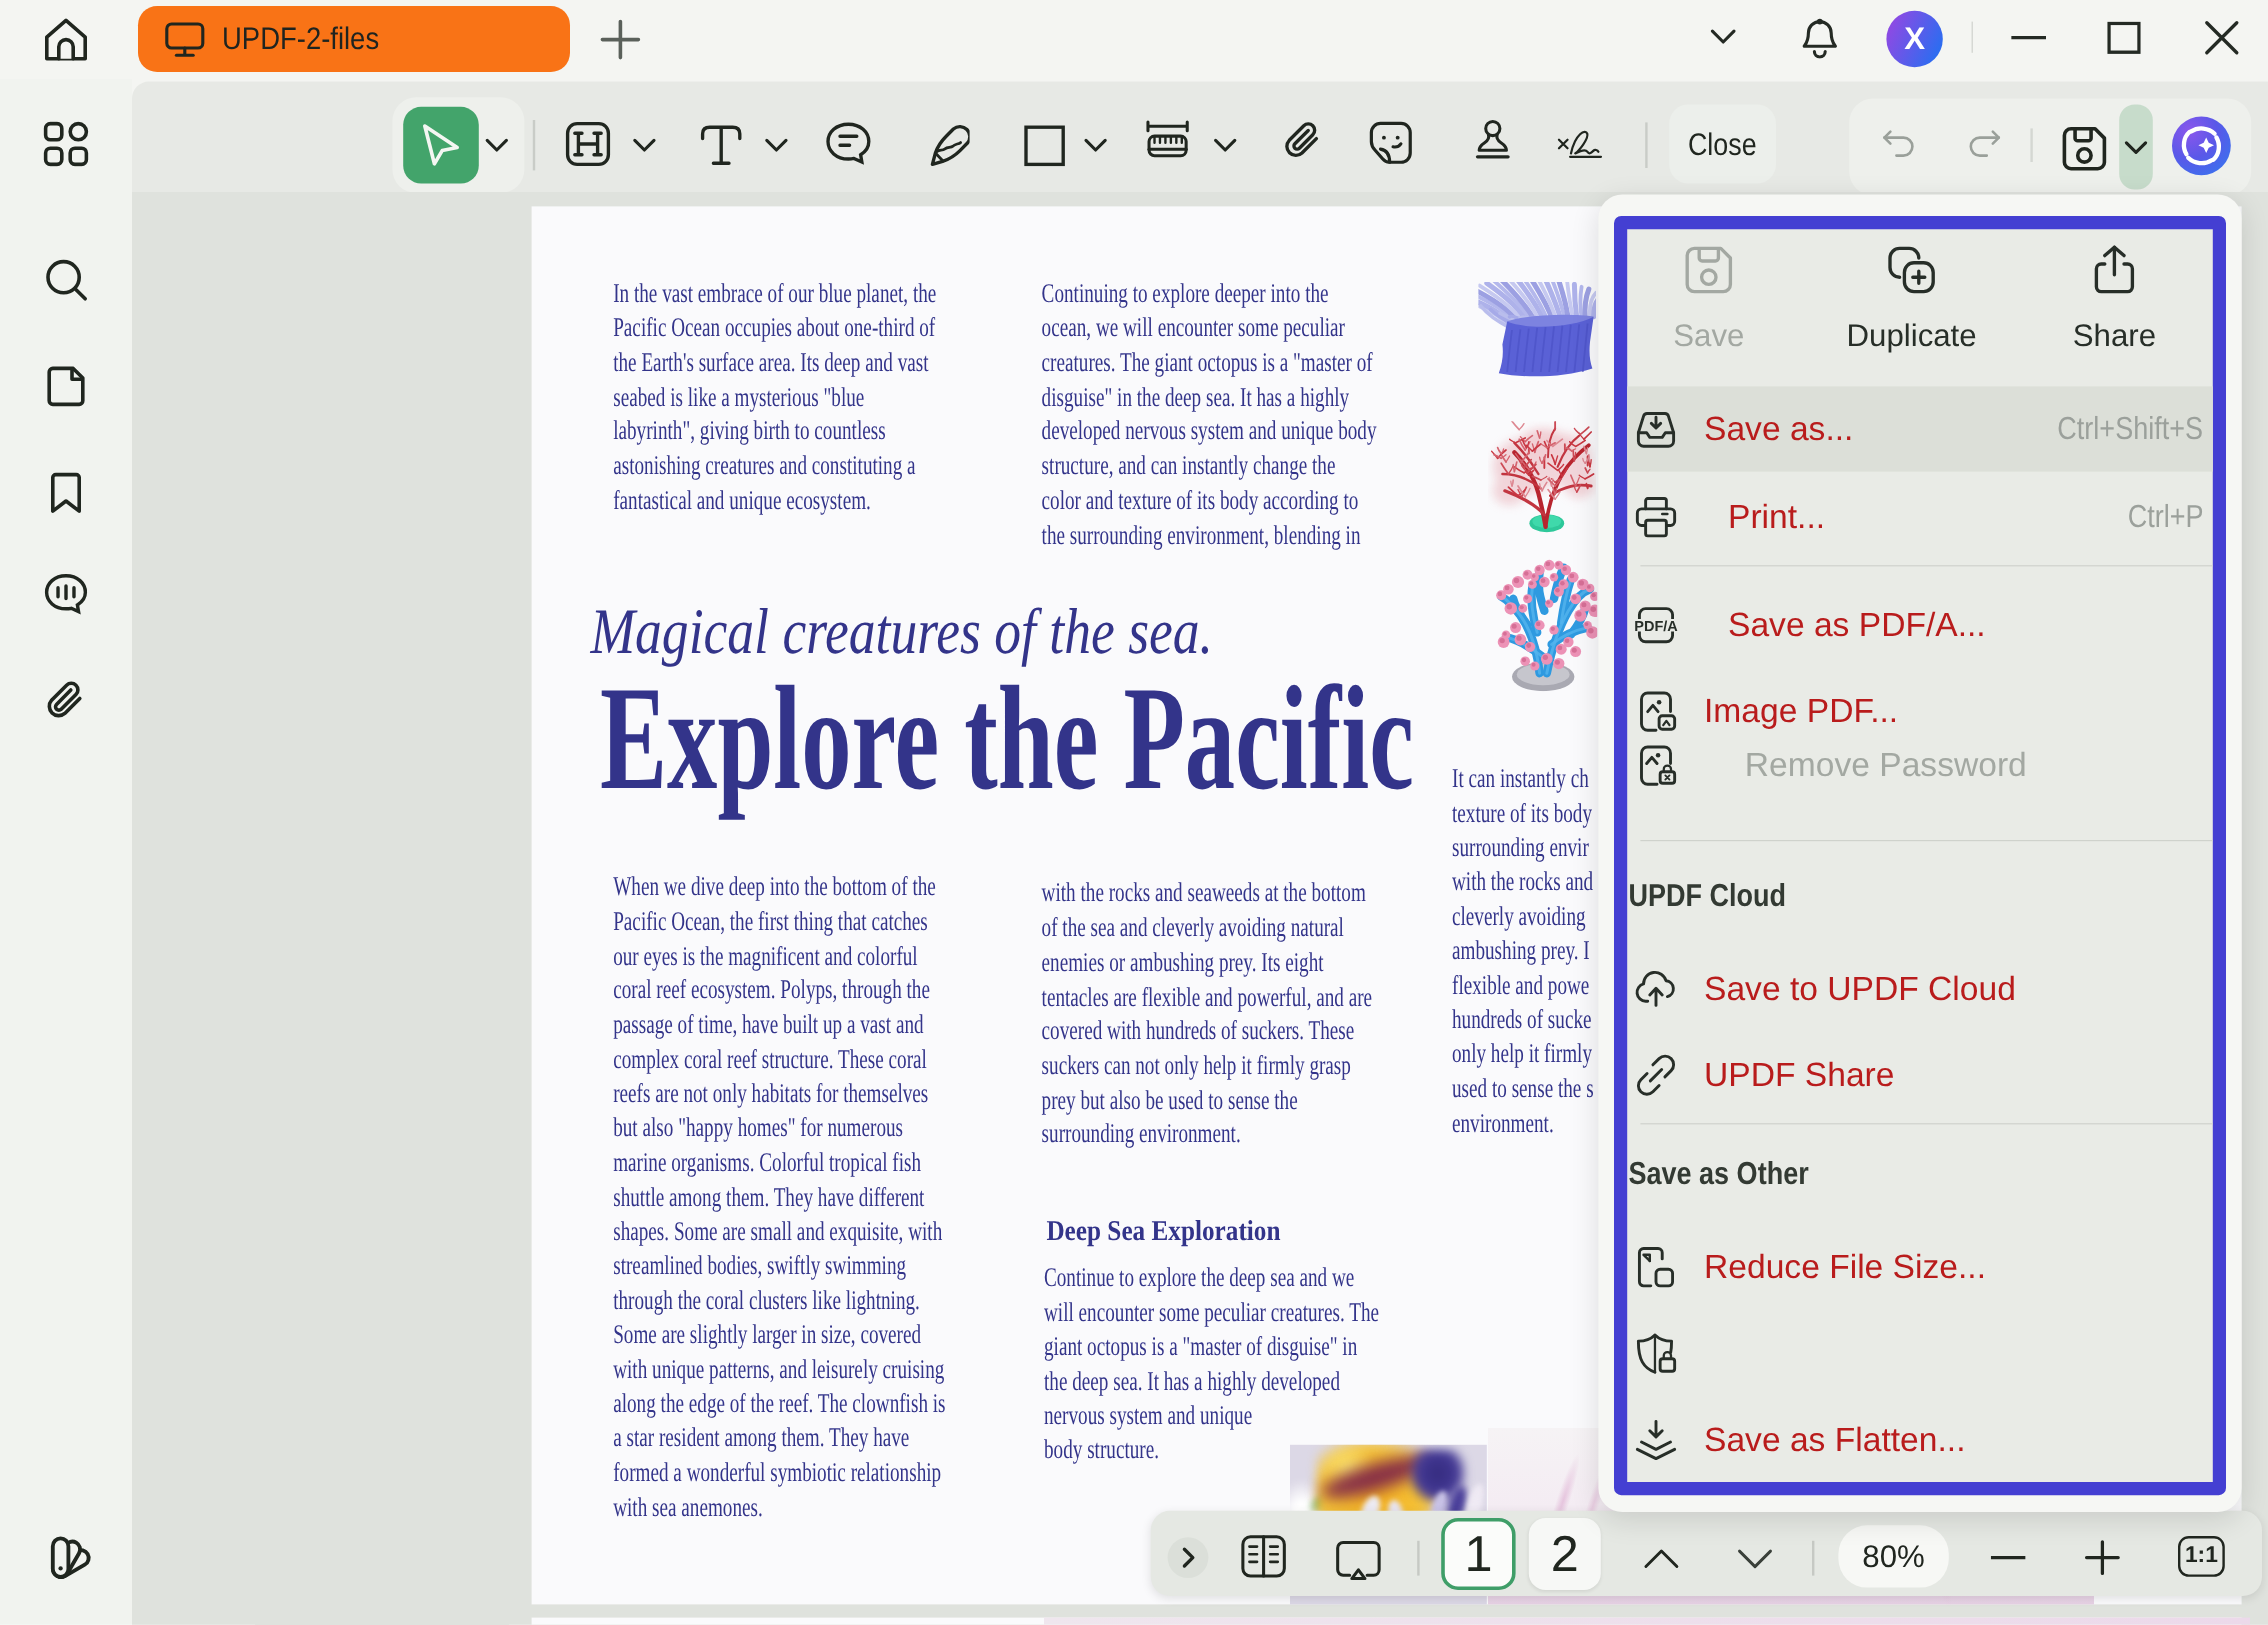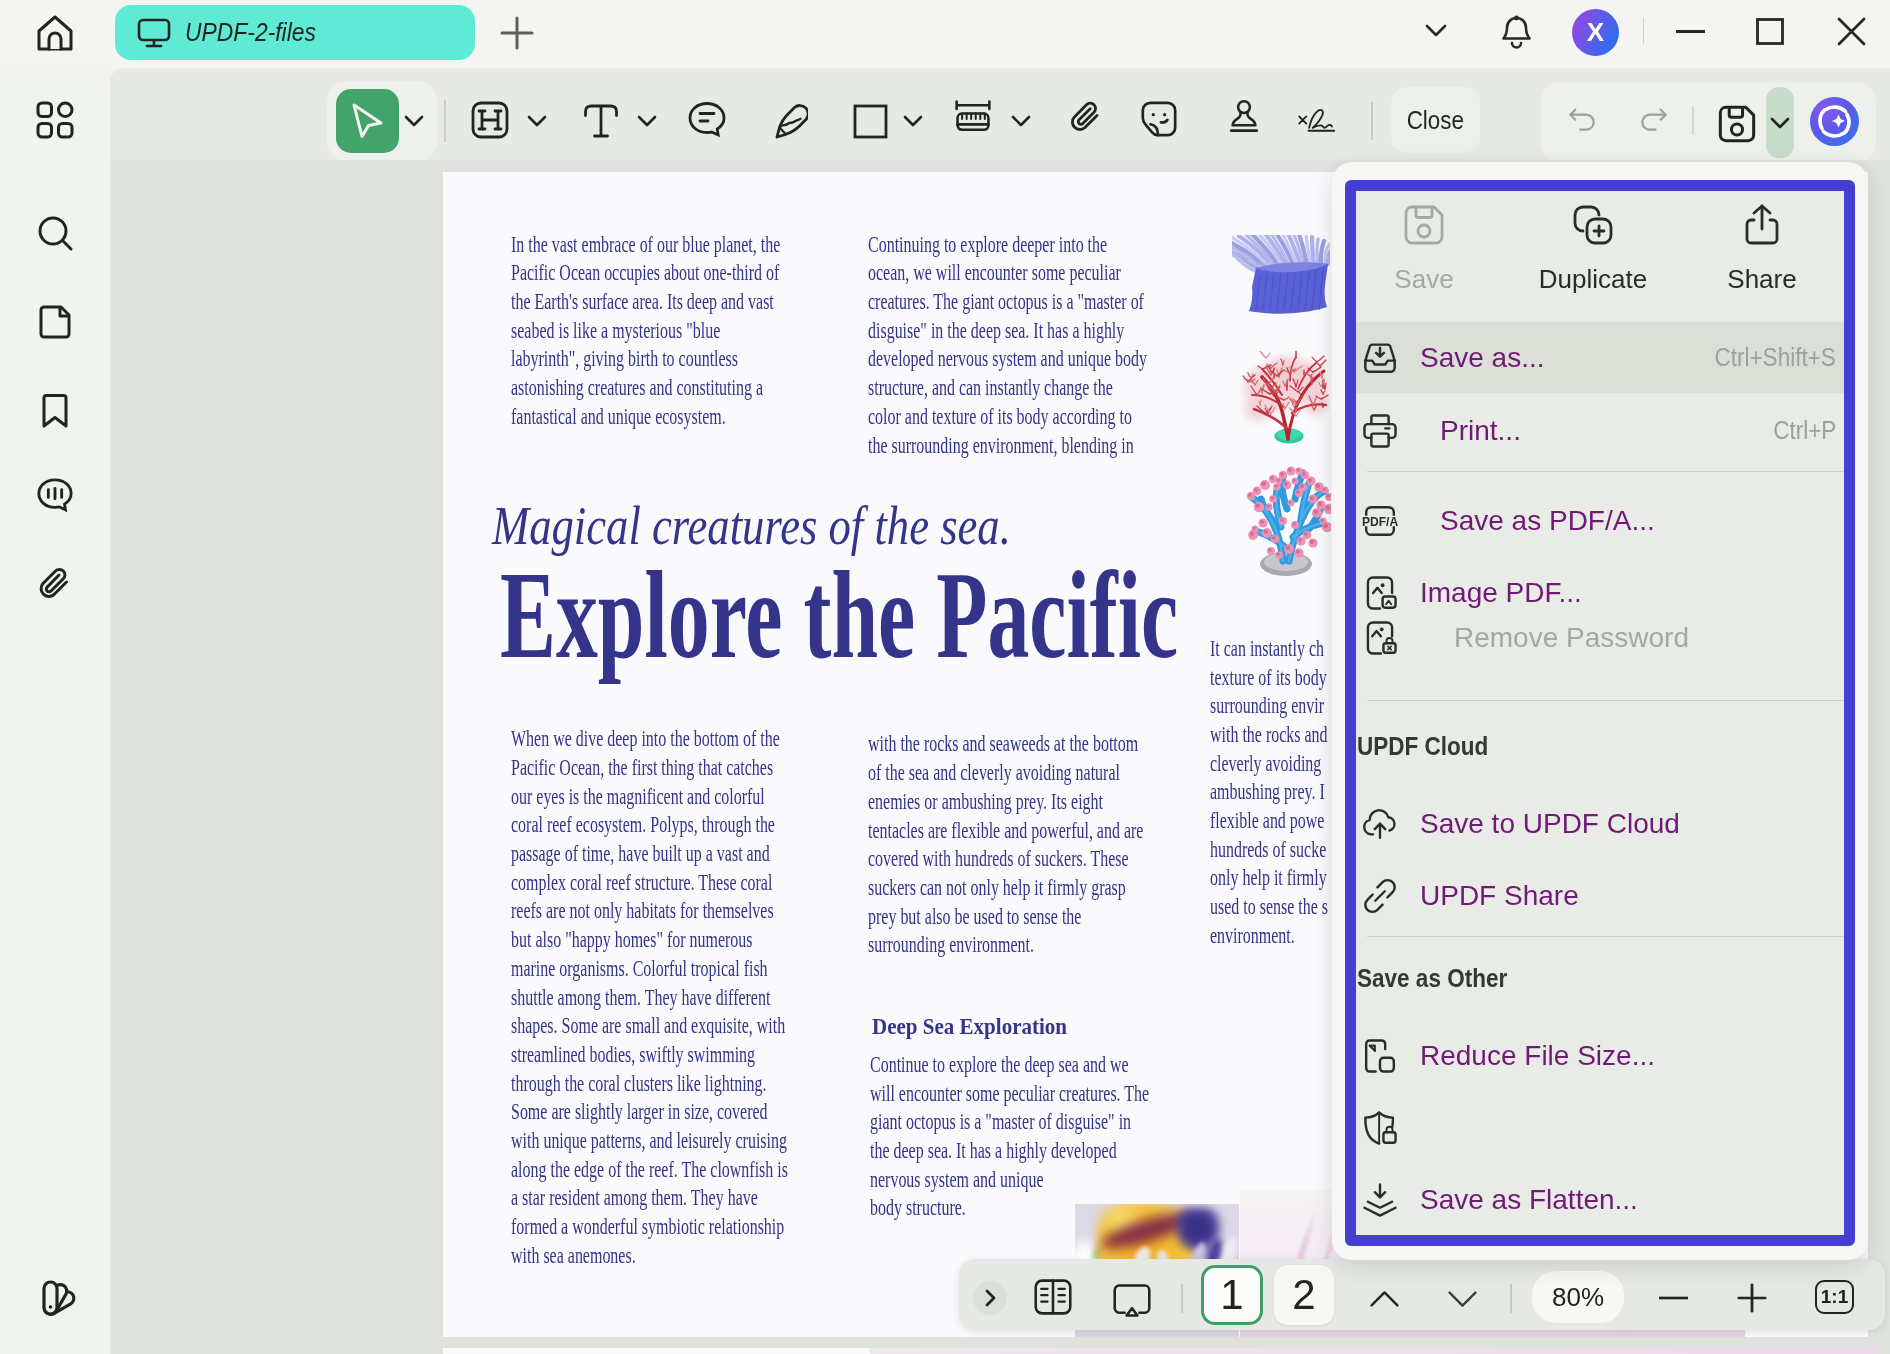--- a/index.html
+++ b/index.html
@@ -4,21 +4,21 @@
 <style>
 * { margin:0; padding:0; box-sizing:border-box; }
 html,body { width:1890px; height:1354px; overflow:hidden; }
 body { font-family:"Liberation Sans", sans-serif; }
 #app { position:relative; width:1890px; height:1354px; background:#f4f5f2; }
 .abs { position:absolute; }
 
 
 #titlebar { left:0; top:0; width:1890px; height:66px; background:#f4f5f2; }
 #homebtn { left:33px; top:11px; width:44px; height:44px; color:#20261f; }
-#tab { left:115px; top:5px; width:360px; height:55px; background:#5eead4; border-radius:16px; display:flex; align-items:center; color:#20261f;font-style:italic; }
+#tab { left:115px; top:5px; width:360px; height:55px; background:#f97316; border-radius:16px; display:flex; align-items:center; color:#20261f; }
 #tab .ticon { margin-left:22px; }
 #tab .tlabel { margin-left:14px; font-size:26px; color:#1f2420; transform:scaleX(.88); transform-origin:0 50%; }
 #plusbtn { left:500px; top:16px; width:34px; height:34px; color:#5a605a; }
 #tb-chev { left:1425px; top:22px; width:22px; height:18px; color:#242a24; }
 #tb-bell { left:1501px; top:15px; width:31px; height:34px; color:#242a24; }
 #avatar { left:1572px; top:9px; width:47px; height:47px; border-radius:50%; background:linear-gradient(115deg,#8a4be4 15%,#2e6cf0 85%); color:#fff; display:flex; align-items:center; justify-content:center; font-size:26px; font-weight:bold; }
 #tb-sep { left:1643px; top:18px; width:1px; height:26px; background:#cfd2cd; }
 #tb-min { left:1676px; top:30px; width:29px; height:3px; color:#242a24; }
 #tb-max { left:1756px; top:18px; width:28px; height:27px; color:#242a24; }
 #tb-close { left:1837px; top:17px; width:29px; height:29px; color:#242a24; }
@@ -59,21 +59,21 @@
 #btn11 { left:1815px; top:1280px; width:39px; height:34px; border:2.5px solid #20261f; border-radius:9px; display:flex; align-items:center; justify-content:center; font-size:19px; font-weight:bold; color:#20261f; }
 
 
 #dropdown { left:1332px; top:162px; width:536px; height:1098px; background:#f6f7f4; border-radius:20px; box-shadow:0 6px 24px rgba(0,0,0,.12); }
 #dropinner { left:1345px; top:180px; width:510px; height:1066px; border:11px solid #443fd2; border-radius:6px; background:#e9ebe6; overflow:hidden; }
 .bigact { position:absolute; width:120px; text-align:center; color:#272e28; font-size:26px; }
 .bigact svg { width:44px; height:44px; display:block; margin:0 auto; }
 .bigact .lab { margin-top:17px; }
 .menurow { position:absolute; left:0; width:100%; height:71px; display:flex; align-items:center; }
 .menurow svg { width:38px; height:38px; margin-left:5px; color:#272e28; flex:none; }
-.menurow .mlab { margin-left:21px; font-size:28px; color:#701a75; }
+.menurow .mlab { margin-left:21px; font-size:28px; color:#b91c1c; }
 .menurow .msc { position:absolute; right:8px; font-size:26.5px; color:#9ba09b; transform:scaleX(.85); transform-origin:100% 50%; }
 .mdivider { position:absolute; left:11px; width:477px; height:1px; background:#cfd2cc; }
 .mheader { position:absolute; left:12px; font-size:26.5px; font-weight:bold; color:#333a33; transform:scaleX(.85); transform-origin:0 50%; }
 </style>
 </head>
 <body>
 <div id="app">
   <div id="titlebar" class="abs"></div>
   <svg id="homebtn" class="abs" viewBox="0 0 44 44" fill="none" stroke="currentColor" stroke-width="3" stroke-linejoin="round" stroke-linecap="round">
       <path d="M6 20 L22 6 L38 20 L38 38 L6 38 Z"></path>

